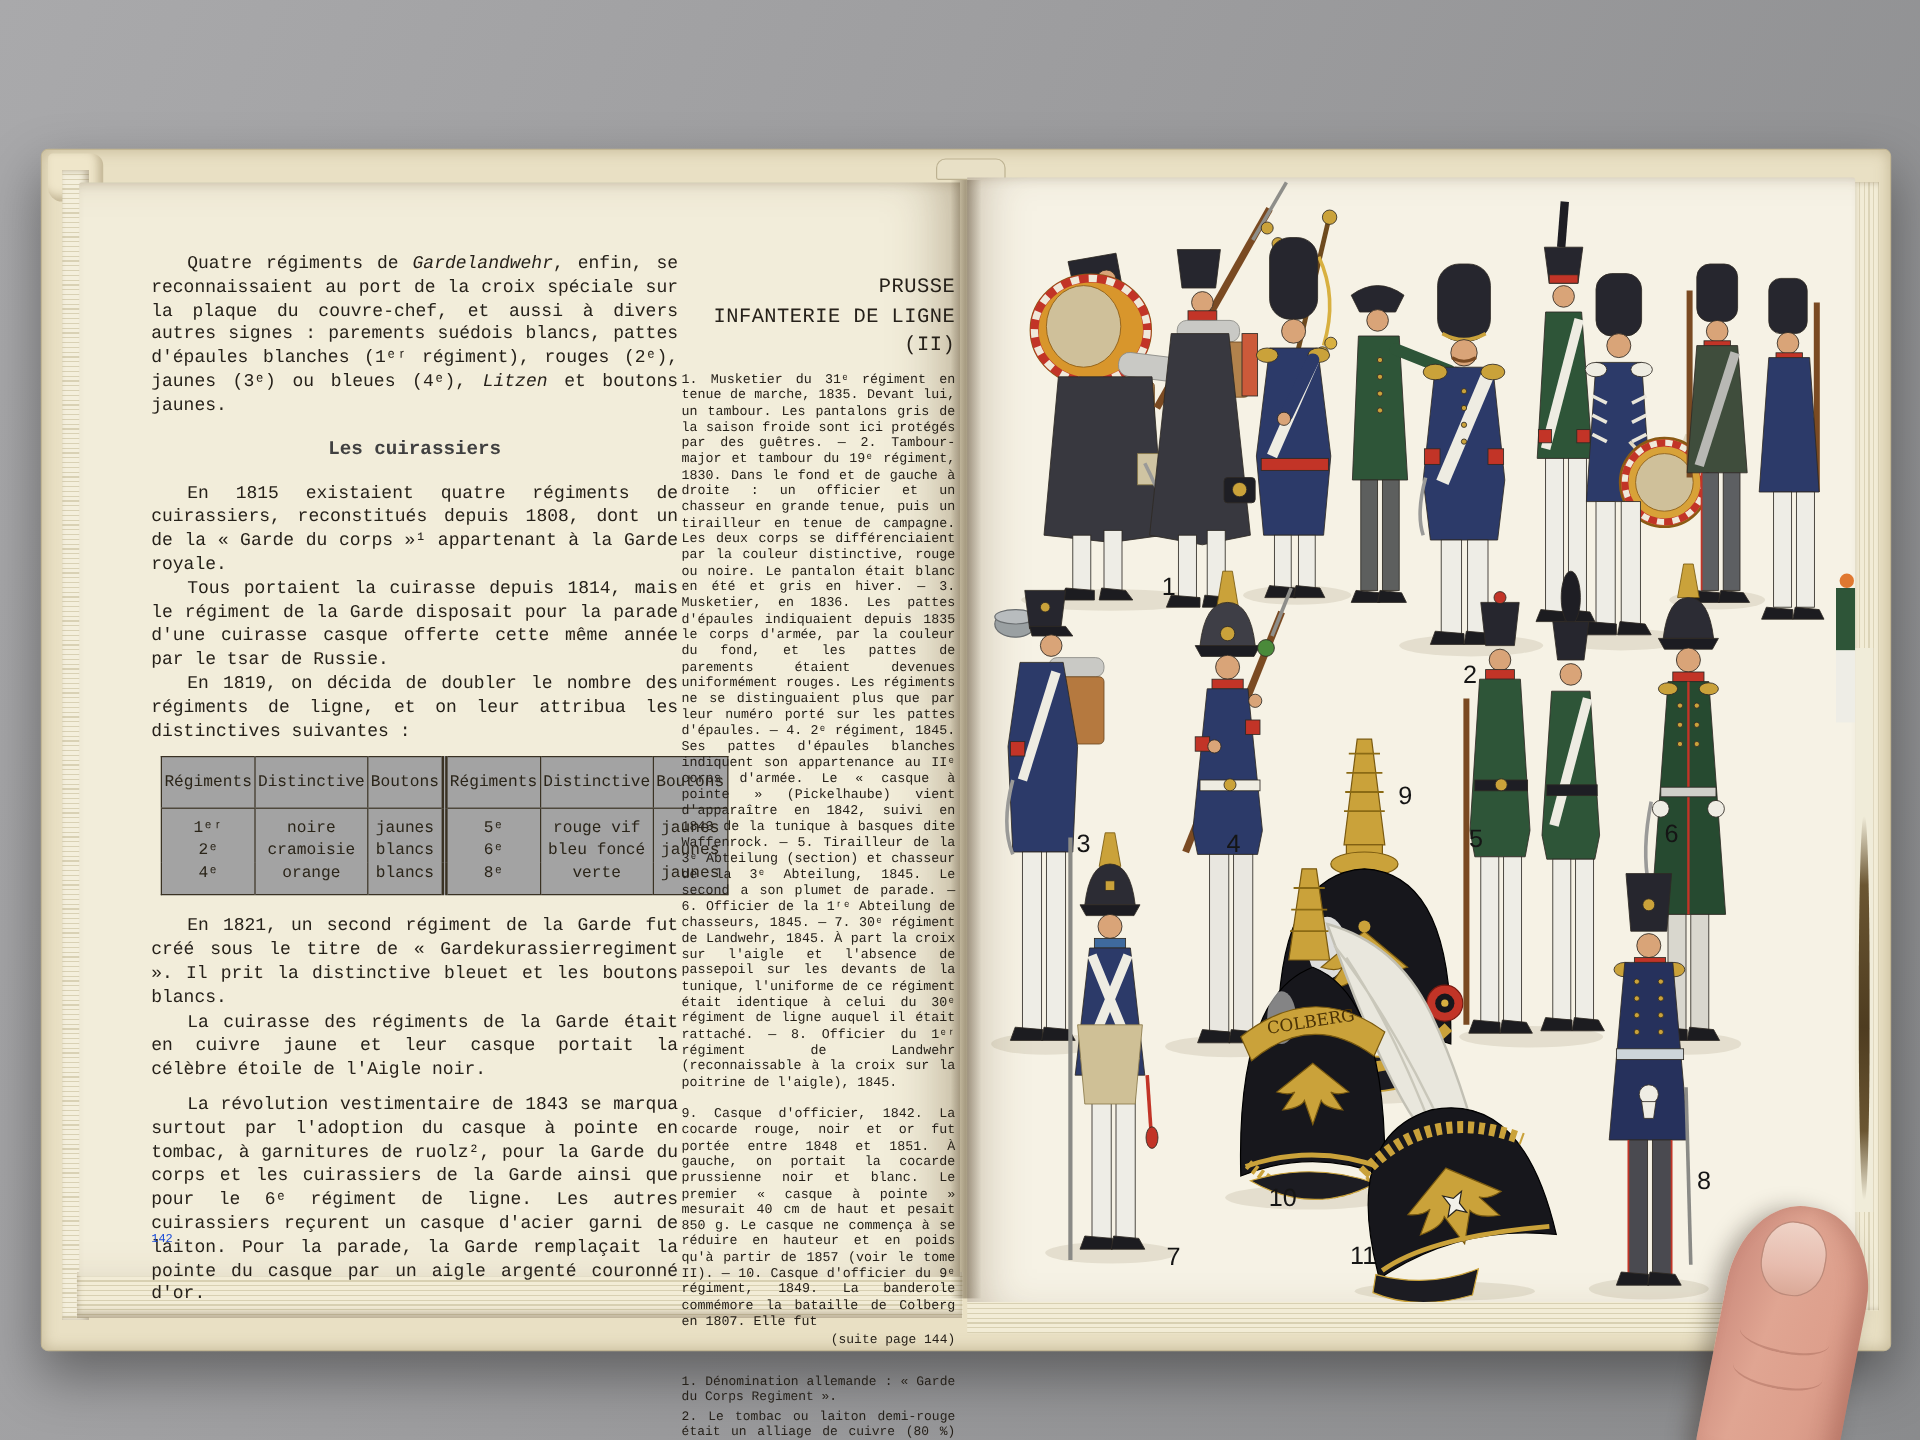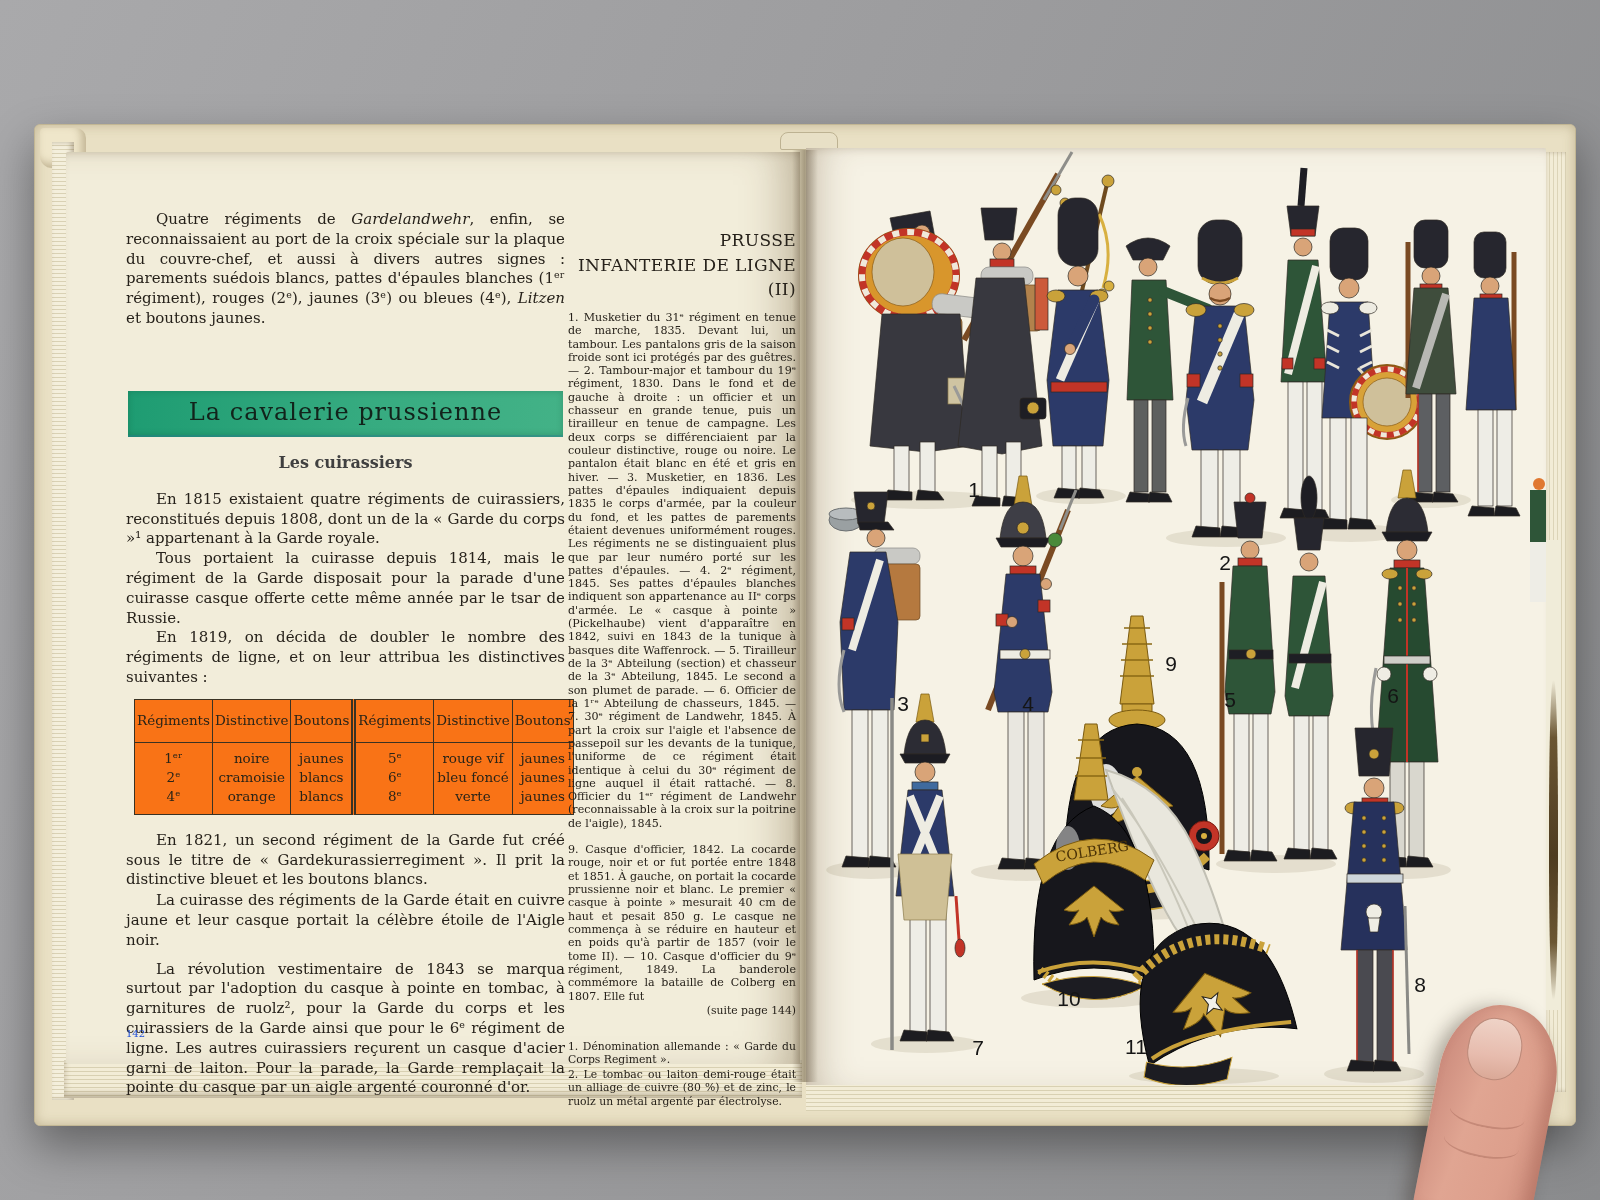--- a/index.html
+++ b/index.html
@@ -23,37 +23,37 @@
   .stack-right{position:absolute;left:1542px;top:152px;width:24px;height:940px;
          background:repeating-linear-gradient(to right,#f2ecd6 0 3px,#dcd4b8 3px 4px);
          box-shadow:inset 3px 0 5px rgba(90,70,40,.3);}
   .edge-peek{position:absolute;left:1546px;top:540px;width:15px;height:470px;background:#f0ecd9;}
   .edge-peek .plume{position:absolute;left:3px;top:140px;width:9px;height:320px;border-radius:45%;
          background:linear-gradient(to bottom,rgba(90,70,40,0) 0,#6b5632 18%,#4e3c20 55%,#6b5632 82%,rgba(90,70,40,0) 100%);}
   .headband{position:absolute;left:780px;top:132px;width:56px;height:16px;background:#e8e0c6;
          border:1px solid #bdb292;border-radius:8px 8px 2px 2px;}
   .page{position:absolute;background:#f2edda;}
   .page-left{left:66px;top:152px;width:734px;height:912px;border-radius:2px 0 0 2px;
-         box-shadow:inset -34px 0 46px -22px rgba(90,65,30,.38), inset 0 6px 10px -6px rgba(90,65,30,.25);}
+         box-shadow:inset -34px 0 46px -22px rgba(90,65,30,.38), inset 0 6px 10px -6px rgba(90,65,30,.25);font-family:Liberation Mono, monospace;}
   .page-right{left:806px;top:148px;width:740px;height:937px;background:#f6f2e5;border-radius:0 2px 2px 0;
          box-shadow:inset 30px 0 42px -22px rgba(90,65,30,.34), inset 0 6px 10px -6px rgba(90,65,30,.22);}
   .gutter{position:absolute;left:792px;top:150px;width:26px;height:932px;
          background:linear-gradient(90deg,rgba(60,45,22,0) 0%,rgba(60,45,22,.38) 48%,rgba(60,45,22,0) 100%);}
   
   .main-col{position:absolute;left:60px;top:58px;width:439px;color:#26211a;
             font-size:15px;line-height:1.32;text-align:justify;}
   .main-col p{margin:0;text-indent:30px;}
   .ital{font-style:italic;}
   .banner{margin:62px 2px 0 2px;height:44px;display:flex;align-items:center;justify-content:center;
           background:linear-gradient(93deg,#1e9c72 0%,#36ab80 55%,#43b287 100%);
           border-bottom:2px solid rgba(35,110,130,.45);box-shadow:inset 0 0 6px rgba(10,60,40,.25);}
   .banner span{font-size:24px;letter-spacing:1px;color:#12231b;}
   .subhead{margin-top:15px;text-align:center;font-size:16px;font-weight:700;color:#404040;}
   .paras{margin-top:17px;}
-  .regtable{width:418px;margin:11px 0 0 8px;border-collapse:collapse;background:#f97316;
+  .regtable{width:418px;margin:11px 0 0 8px;border-collapse:collapse;background:#a3a3a3;
             border:1.8px solid #3a3223;font-size:13.5px;text-align:center;color:#2a2418;}
   .regtable th{border-bottom:1.7px solid #3a3223;font-weight:400;height:42px;padding:0 2px;}
   .regtable th + th, .regtable td + td{border-left:1.6px solid #3a3223;}
   .regtable th.dbl, .regtable td.dbl{border-left:5px double #3a3223;}
   .regtable td{height:19px;padding:0 2px;}
   .regtable tbody tr:first-child td{padding-top:7px;}
   .regtable tbody tr:last-child td{padding-bottom:7px;}
   .after{margin-top:16px;}
   .after p + p{margin-top:1px;}
   .after p:last-child{margin-top:9px;}
@@ -97,23 +97,20 @@
   <div class="stack-right"></div>
   <div class="edge-peek">
       <div class="plume"></div>
     </div>
   <div class="headband"></div>
 
   <div class="page page-left">
     <div class="main-col">
       <p><span>Quatre régiments de </span><span class="ital">Gardelandwehr</span><span>, enfin, se reconnaissaient au port de la croix spéciale sur la plaque du couvre-chef, et aussi à divers autres signes : parements suédois blancs, pattes d'épaules blanches (1ᵉʳ régiment), rouges (2ᵉ), jaunes (3ᵉ) ou bleues (4ᵉ), </span><span class="ital">Litzen</span><span> et boutons jaunes.</span></p>
 
-      <div class="banner">
-        <span>La cavalerie prussienne</span>
-      </div>
       <div class="subhead">Les cuirassiers</div>
 
       <div class="paras">
         <p>En 1815 existaient quatre régiments de cuirassiers, reconstitués depuis 1808, dont un de la « Garde du corps »¹ appartenant à la Garde royale.</p>
         <p>Tous portaient la cuirasse depuis 1814, mais le régiment de la Garde disposait pour la parade d'une cuirasse casque offerte cette même année par le tsar de Russie.</p>
         <p>En 1819, on décida de doubler le nombre des régiments de ligne, et on leur attribua les distinctives suivantes :</p>
       </div>
 
       <table class="regtable">
         <colgroup>

